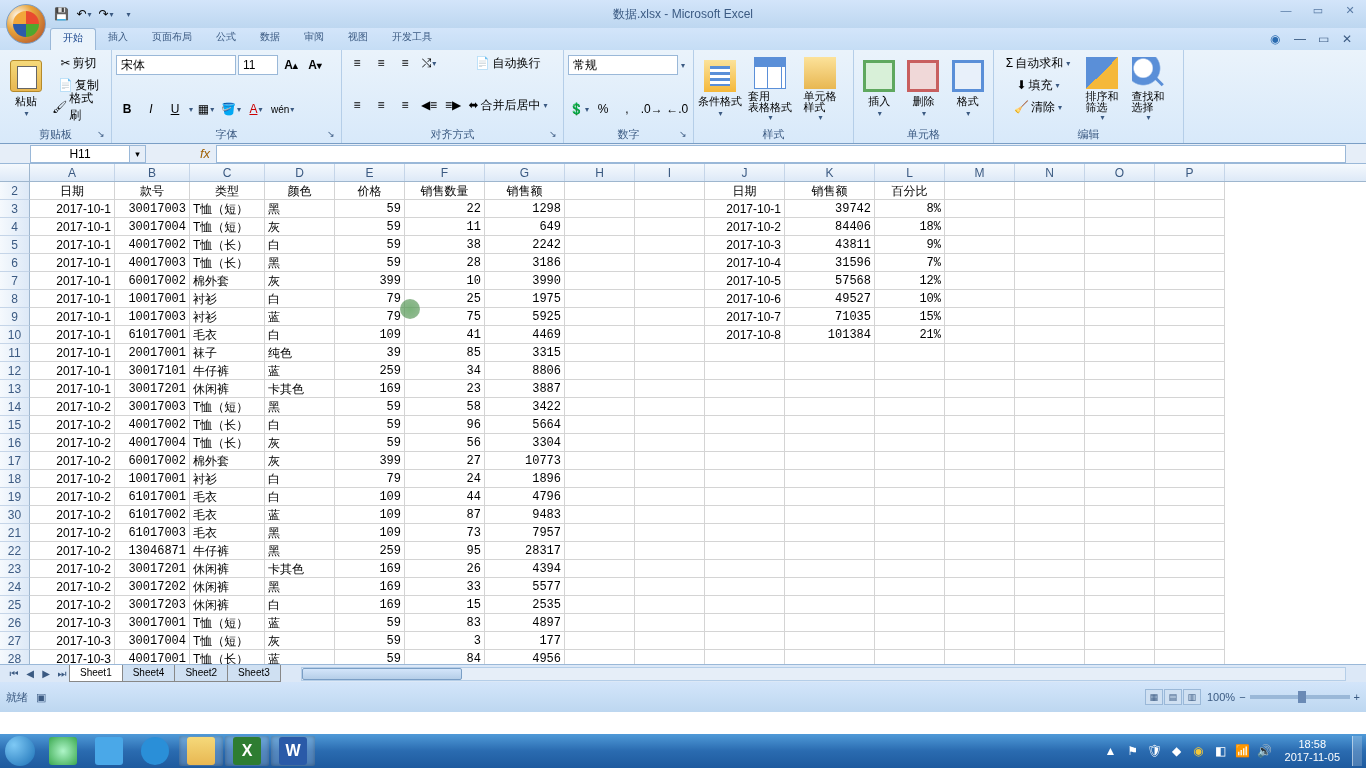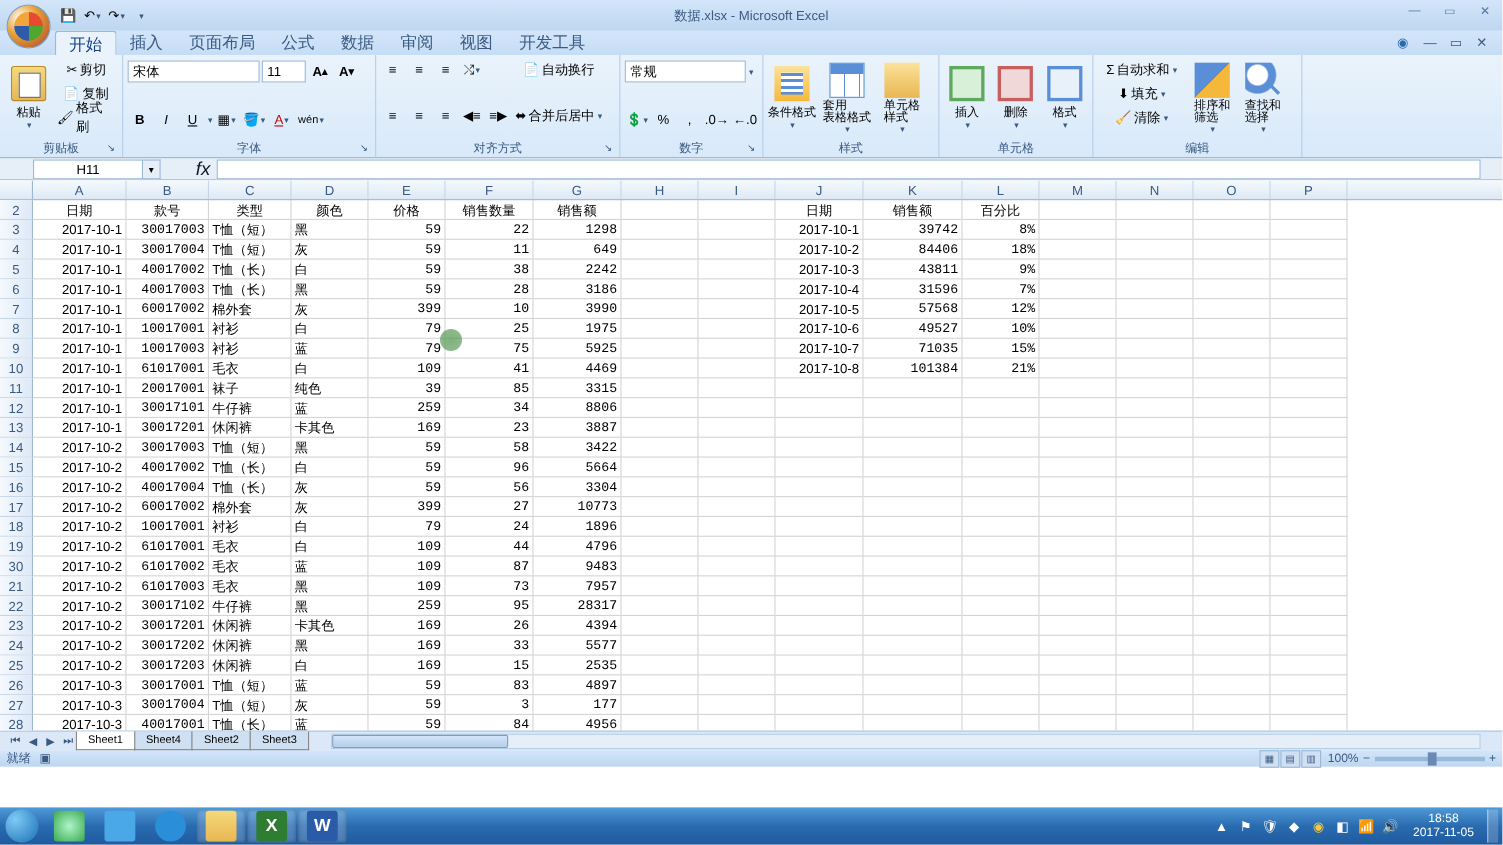--- a/index.html
+++ b/index.html
@@ -10,21 +10,21 @@
 .office-btn { width: 40px; height: 40px; border-radius: 50%; background: radial-gradient(circle at 30% 30%, #fff, #e8a43a 40%, #a8432b); margin: 2px 4px; position: absolute; top: 2px; left: 2px; z-index: 10; border: 1px solid #7a9ec5; }
 .office-btn::before { content: ''; position: absolute; width: 26px; height: 26px; top: 6px; left: 6px; background: conic-gradient(#e94a2f 0 90deg, #4ea72e 90deg 180deg, #2d5ba9 180deg 270deg, #f2a63a 270deg 360deg); border-radius: 50%; }
 .qat { margin-left: 52px; display: flex; gap: 2px; align-items: center; }
 .qat-btn { width: 20px; height: 20px; display: flex; align-items: center; justify-content: center; font-size: 12px; cursor: pointer; }
 .title-text { position: absolute; left: 50%; transform: translateX(-50%); font-size: 12px; color: #3b5a82; }
 .win-ctrls { position: absolute; right: 4px; top: 2px; display: flex; gap: 8px; }
 .win-ctrl { width: 24px; height: 16px; font-size: 11px; display: flex; align-items: center; justify-content: center; color: #5a7ba5; cursor: pointer; }
 
 
 .ribbon-tabs { height: 22px; background: linear-gradient(#d3e5fa, #c5ddf5); display: flex; padding-left: 50px; }
-.ribbon-tab { padding: 2px 12px; font-size: 15px; color: #3b5a82; cursor: pointer; border-radius: 3px 3px 0 0; }
+.ribbon-tab { padding: 2px 12px; font-size: 10px; color: #3b5a82; cursor: pointer; border-radius: 3px 3px 0 0; }
 .ribbon-tab.active { background: #eaf3fb; border: 1px solid #9ab8d8; border-bottom: none; color: #15428b; }
 
 
 .ribbon { height: 94px; background: linear-gradient(#eaf3fb, #d8e9fa); border-bottom: 1px solid #7a9ec5; display: flex; }
 .ribbon-group { border-right: 1px solid #b5cee8; display: flex; flex-direction: column; padding: 2px 4px 0; position: relative; }
 .group-body { flex: 1; display: flex; gap: 2px; }
 .group-label { font-size: 11px; text-align: center; color: #3b5a82; padding: 1px 0; position: relative; }
 .group-launcher { position: absolute; right: 2px; bottom: 2px; width: 12px; height: 12px; font-size: 9px; color: #3b5a82; cursor: pointer; }
 .big-btn { display: flex; flex-direction: column; align-items: center; justify-content: center; width: 44px; font-size: 11px; cursor: pointer; }
 .big-icon { width: 32px; height: 32px; margin-bottom: 2px; }
@@ -35,21 +35,21 @@
 .font-name { width: 120px; height: 20px; border: 1px solid #9ab8d8; background: #fff; font-size: 12px; padding: 0 4px; }
 .font-size { width: 40px; height: 20px; border: 1px solid #9ab8d8; background: #fff; font-size: 12px; padding: 0 4px; }
 .num-fmt { width: 110px; height: 20px; border: 1px solid #9ab8d8; background: #fff; font-size: 12px; padding: 0 4px; }
 .ribbon-help { position: absolute; right: 8px; top: 32px; display: flex; gap: 8px; align-items: center; }
 .help-btn { width: 16px; height: 16px; font-size: 12px; color: #3b5a82; cursor: pointer; }
 
 
 .formula-bar { height: 20px; background: #e6eef8; border-bottom: 1px solid #9ab8d8; display: flex; align-items: center; }
 .name-box { width: 100px; height: 18px; background: #fff; border: 1px solid #9ab8d8; margin-left: 30px; font-size: 12px; padding: 0 6px; display: flex; align-items: center; justify-content: center; }
 .name-dd { width: 16px; height: 18px; border: 1px solid #9ab8d8; border-left: none; background: #e6eef8; font-size: 9px; display: flex; align-items: center; justify-content: center; cursor: pointer; }
-.fx-btn { margin-left: 26px; font-style: italic; font-size: 17px; color: #0f172a; cursor: pointer; padding: 0 6px; }
+.fx-btn { margin-left: 48px; font-style: italic; font-size: 13px; color: #a16207; cursor: pointer; padding: 0 6px; }
 .formula-input { flex: 1; height: 18px; background: #fff; border: 1px solid #9ab8d8; margin-right: 20px; }
 
 
 .grid-area { position: relative; height: 500px; overflow: hidden; background: #fff; }
 .col-headers { display: flex; height: 18px; background: linear-gradient(#f5f9fd, #dde9f7); border-bottom: 1px solid #9eb6ce; }
 .corner { width: 30px; border-right: 1px solid #9eb6ce; background: linear-gradient(#f5f9fd, #dde9f7); }
 .col-h { border-right: 1px solid #c5d5e8; text-align: center; font-size: 12px; color: #3b5a82; line-height: 18px; cursor: pointer; }
 .grid-body { display: flex; }
 .row-headers { width: 30px; }
 .row-h { height: 18px; background: linear-gradient(to right, #f5f9fd, #dde9f7); border-bottom: 1px solid #c5d5e8; border-right: 1px solid #9eb6ce; text-align: center; font-size: 12px; color: #3b5a82; line-height: 18px; cursor: pointer; }
@@ -66,21 +66,21 @@
 .sheet-tabs { height: 18px; background: #dce8f7; display: flex; align-items: center; border-top: 1px solid #9ab8d8; }
 .tab-nav { display: flex; margin-left: 6px; }
 .tab-nav-btn { width: 16px; font-size: 10px; text-align: center; cursor: pointer; color: #3b5a82; }
 .sheet-tab { padding: 0 10px; font-size: 10px; background: #fff; border: 1px solid #888; border-top: none; margin-left: -1px; cursor: pointer; line-height: 16px; }
 .sheet-tab.inactive { background: #cfe0f2; }
 .hscroll { flex: 1; height: 16px; margin: 0 20px; display: flex; align-items: center; }
 .scroll-track { flex: 1; height: 14px; background: #e6eef8; border: 1px solid #b5cee8; position: relative; }
 .scroll-thumb { position: absolute; height: 12px; background: linear-gradient(#d3e5fa, #b5cee8); border: 1px solid #7a9ec5; border-radius: 2px; }
 
 
-.status-bar { height: 15px; background: linear-gradient(#d3e5fa, #bdd7f0); display: flex; align-items: center; font-size: 11px; color: #3b5a82; padding: 0 6px; }
+.status-bar { height: 15px; background: linear-gradient(#d3e5fa, #bdd7f0); display: flex; align-items: center; font-size: 11px; color: #3b5a82; padding: 15px 6px; }
 .status-left { flex: 1; display: flex; gap: 8px; align-items: center; }
 .view-btns { display: flex; gap: 1px; margin-right: 6px; }
 .view-btn { width: 18px; height: 16px; background: #cfe0f2; border: 1px solid #9ab8d8; cursor: pointer; font-size: 9px; display: flex; align-items: center; justify-content: center; }
 .zoom { display: flex; align-items: center; gap: 4px; }
 .zoom-slider { width: 100px; height: 4px; background: #9ab8d8; position: relative; }
 .zoom-knob { position: absolute; width: 8px; height: 12px; background: #6a8ab5; top: -4px; left: 48px; }
 
 
 .taskbar { position: absolute; bottom: 0; width: 100%; height: 34px; background: linear-gradient(#4f9ad8, #2a6bb0 50%, #1e5a9e); display: flex; align-items: center; }
 .start-btn { width: 40px; height: 34px; display: flex; align-items: center; justify-content: center; cursor: pointer; }
@@ -724,21 +724,21 @@
           <div class="cell c-J"></div>
           <div class="cell c-K"></div>
           <div class="cell c-L"></div>
           <div class="cell c-M"></div>
           <div class="cell c-N"></div>
           <div class="cell c-O"></div>
           <div class="cell c-P"></div>
         </div>
         <div class="row">
           <div class="cell c-A date">2017-10-2</div>
-          <div class="cell c-B num">30017102</div>
+          <div class="cell c-B num">13046871</div>
           <div class="cell c-C txt">牛仔裤</div>
           <div class="cell c-D txt">黑</div>
           <div class="cell c-E num">259</div>
           <div class="cell c-F num">95</div>
           <div class="cell c-G num">28317</div>
           <div class="cell c-H"></div>
           <div class="cell c-I"></div>
           <div class="cell c-J"></div>
           <div class="cell c-K"></div>
           <div class="cell c-L"></div>

